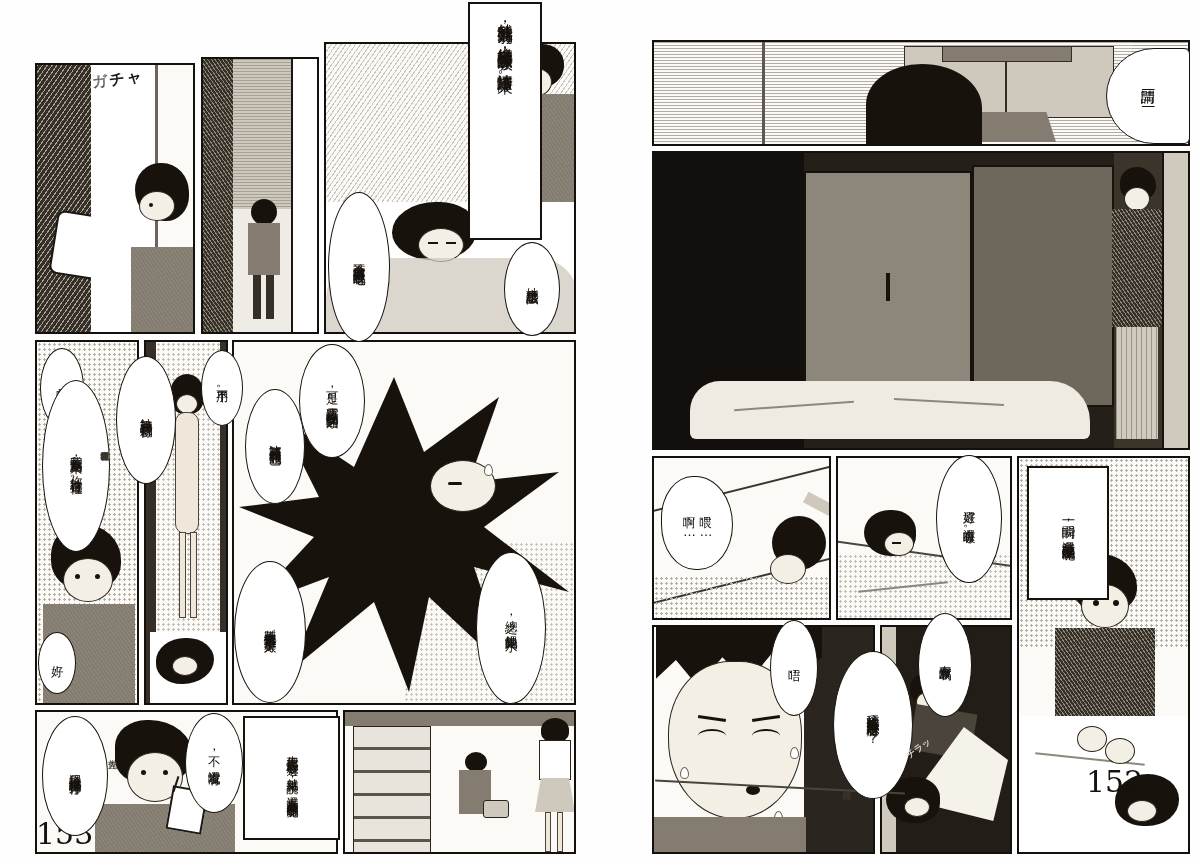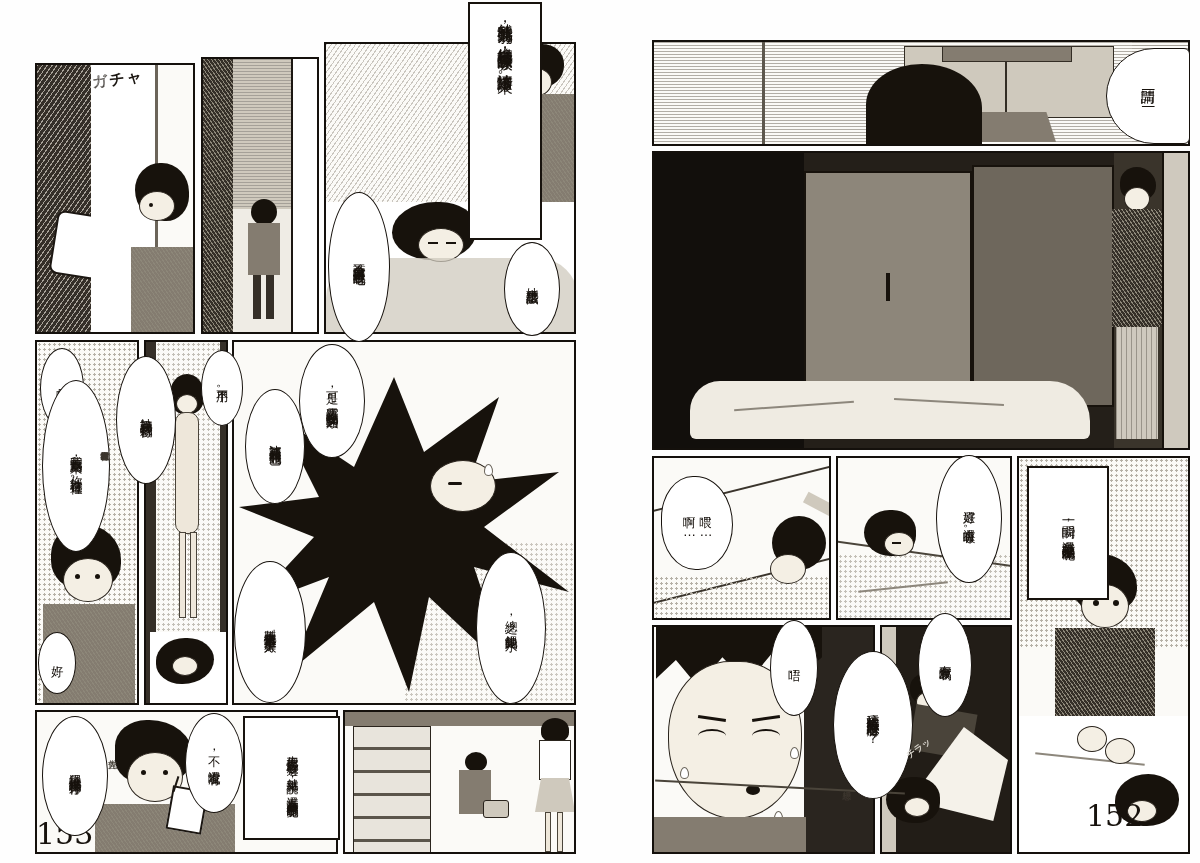--- a/index.html
+++ b/index.html
@@ -286,15 +286,15 @@
   </div>
   <div class="bubble" style="left:918px;top:613px;width:54px;height:104px;">
     <span class="vt">有穿衣服嗎…</span>
   </div>
   <div class="bubble" style="left:833px;top:651px;width:80px;height:148px;">
     <span class="vt" style="font-size:13px;">這種時候應該要怎麼辦呀!?</span>
     <span class="vt-sm" style="position:absolute;left:8px;bottom:14px;">仔細想想</span>
   </div>
   <div class="sfx" style="left:905px;top:742px;font-size:9px;transform:rotate(-35deg);color:#d8d4cc;z-index:8;">チラッ</div>
 
-  <div class="pagenum" style="left:1086px;top:798px;">152</div>
+  <div class="pagenum" style="left:1086px;top:764px;">152</div>
 
 </div>
 
 </body></html>

